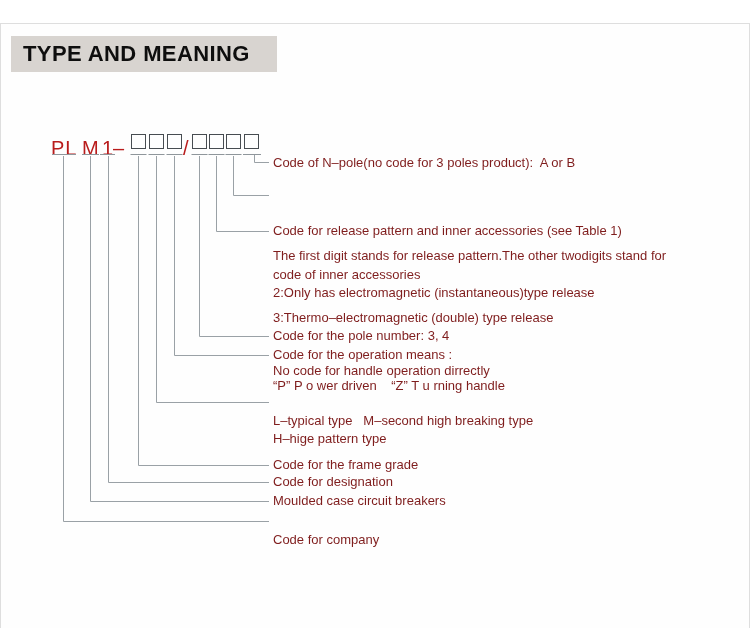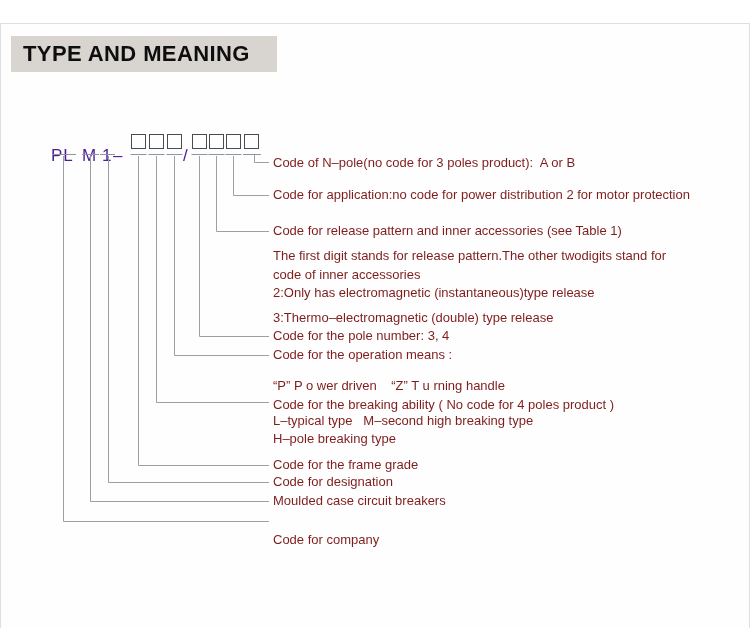--- a/index.html
+++ b/index.html
@@ -25,26 +25,26 @@
     padding-left: 12px;
     line-height: 36px;
     font-size: 22px;
     font-weight: 700;
     letter-spacing: 0.4px;
     color: #0e0e0e;
     white-space: nowrap;
   }
   .code-char {
     position: absolute;
-    top: 120px;
+    top: 112px;
     height: 24px;
     line-height: 24px;
-    font-size: 17px;
+    font-size: 20px;
     letter-spacing: 1px;
-    color: #4c1d95;
+    color: #b91c1c;
     white-space: pre;
   }
   .digit-box {
     position: absolute;
     top: 110px;
     width: 15px; height: 15px;
     border: 1.5px solid #474c51;
     box-sizing: border-box;
     background: transparent;
   }
@@ -109,30 +109,29 @@
       <path d="M173.5 132 V331.5 H268"></path>
       <path d="M155.5 132 V378.5 H268"></path>
       <path d="M137.5 132 V441.5 H268"></path>
       <path d="M107.5 132 V458.5 H268"></path>
       <path d="M89.5 132 V477.5 H268"></path>
       <path d="M62.5 132 V497.5 H268"></path>
     </g>
   </svg>
 
   <div class="ann" style="top:131px">Code of N–pole(no code for 3 poles product):  A or B</div>
-  <div class="ann" style="top:163px">Code for application:no code for power distribution 2 for motor protection</div>
   <div class="ann" style="top:199px">Code for release pattern and inner accessories (see Table 1)</div>
   <div class="ann" style="top:243px">code of inner accessories</div>
   <div class="ann" style="top:224px">The first digit stands for release pattern.The other twodigits stand for</div>
   <div class="ann" style="top:261px">2:Only has electromagnetic (instantaneous)type release</div>
   <div class="ann" style="top:286px">3:Thermo–electromagnetic (double) type release</div>
   <div class="ann" style="top:304px">Code for the pole number: 3, 4</div>
   <div class="ann" style="top:323px">Code for the operation means :</div>
+  <div class="ann" style="top:339px">No code for handle operation dirrectly</div>
   <div class="ann" style="top:354px">“P” P o wer driven    “Z” T u rning handle</div>
-  <div class="ann" style="top:373px">Code for the breaking ability ( No code for 4 poles product )</div>
   <div class="ann" style="top:389px">L–typical type   M–second high breaking type</div>
-  <div class="ann" style="top:407px">H–pole breaking type</div>
+  <div class="ann" style="top:407px">H–hige pattern type</div>
   <div class="ann" style="top:433px">Code for the frame grade</div>
   <div class="ann" style="top:469px">Moulded case circuit breakers</div>
   <div class="ann" style="top:450px">Code for designation</div>
   <div class="ann" style="top:508px">Code for company</div>
 
 </div>
 
 </body></html>

